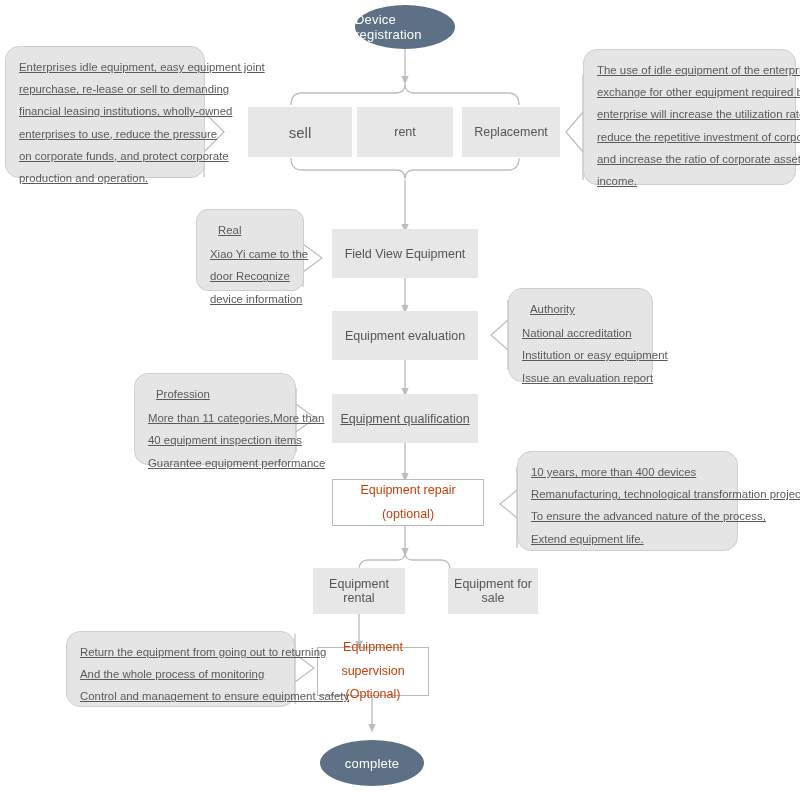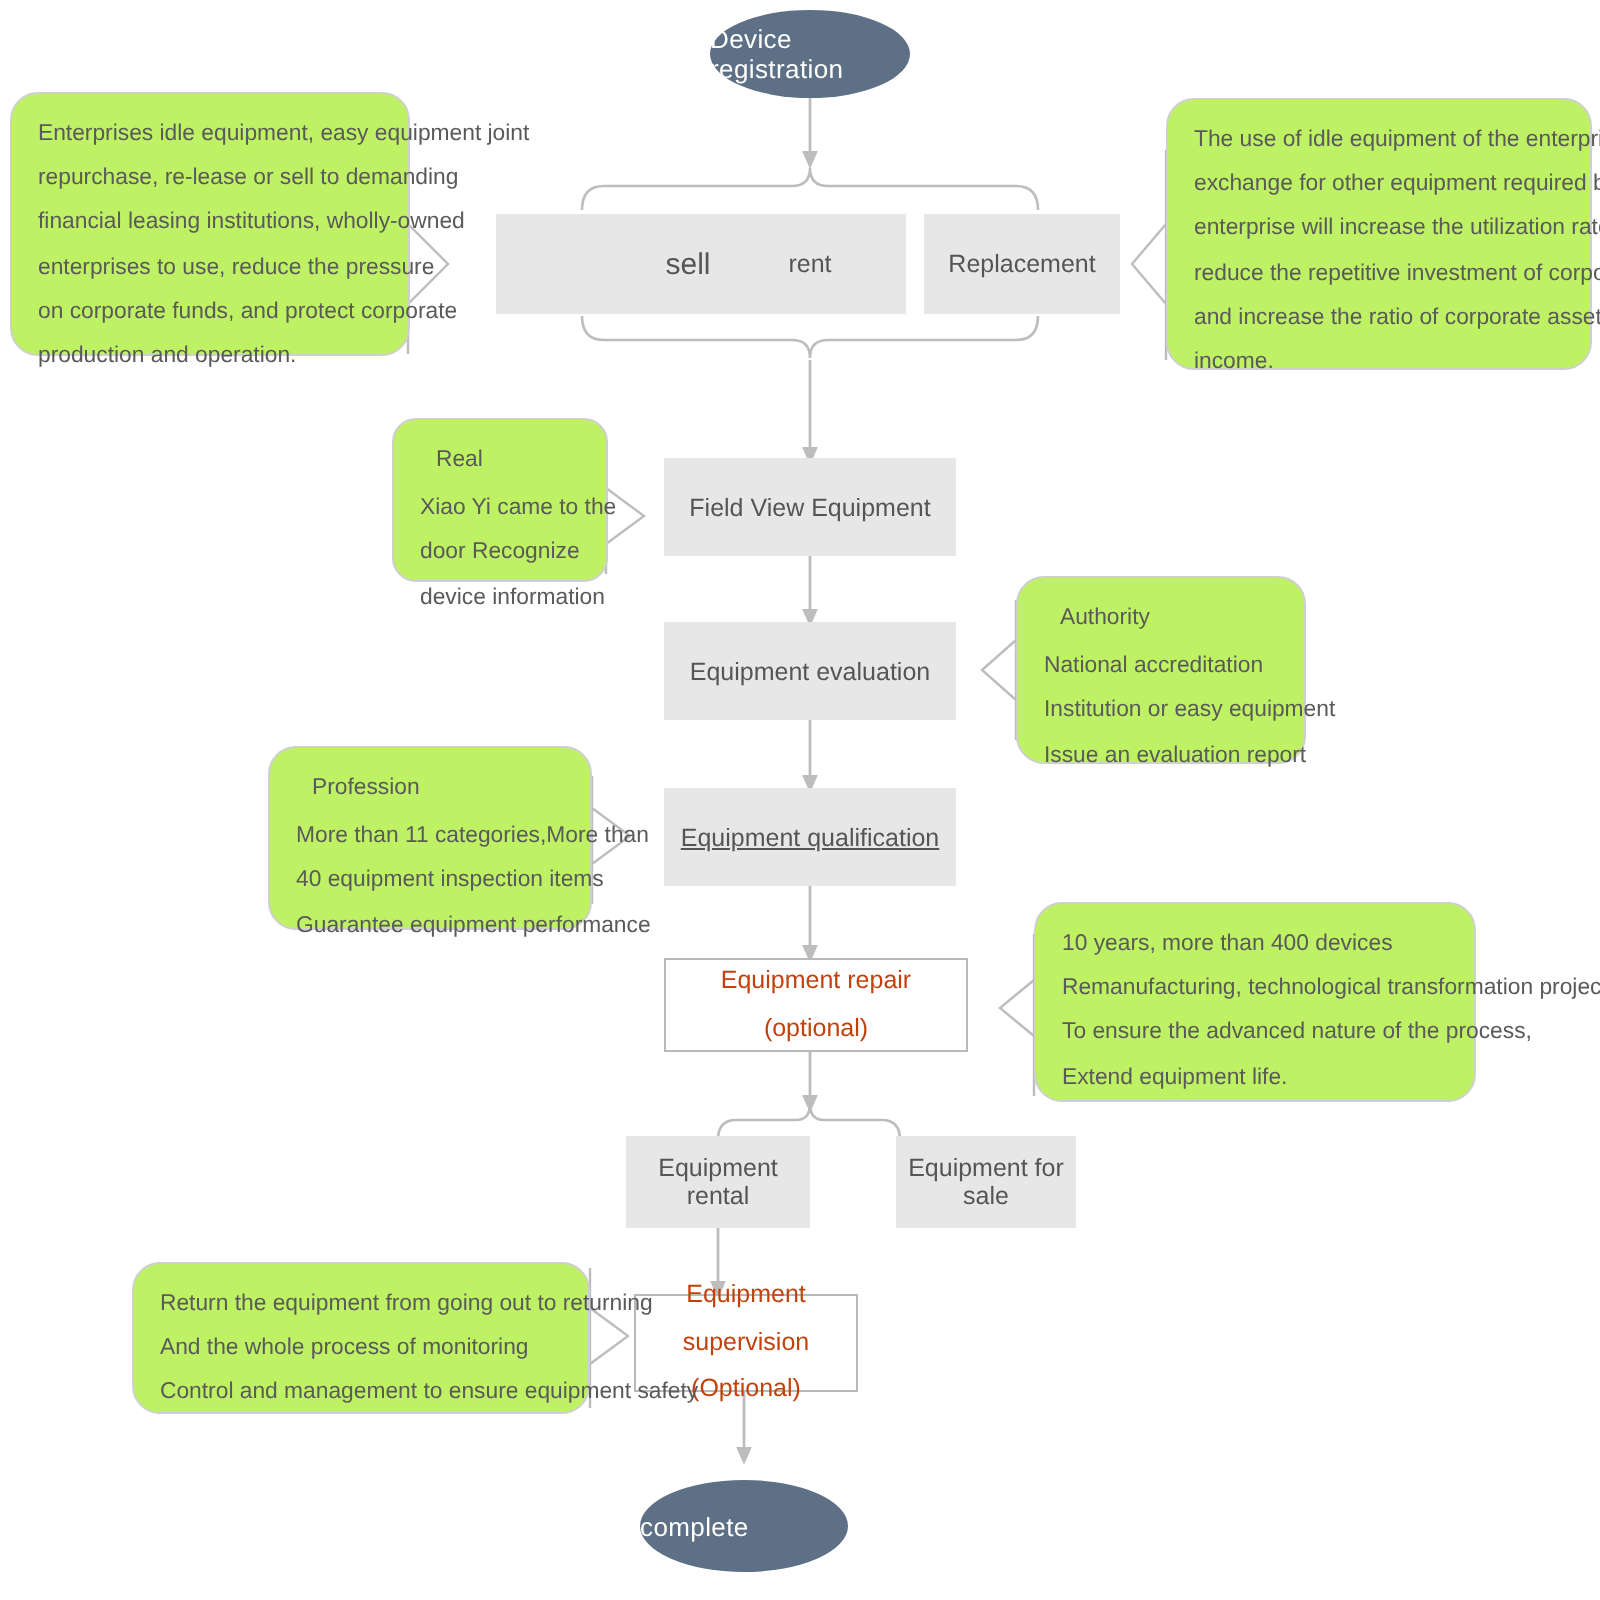--- a/index.html
+++ b/index.html
@@ -19,20 +19,21 @@
   }
   .abs { position: absolute; }
 
   
   .ellipse {
     border-radius: 50%;
     background: #5d7085;
     color: #ffffff;
     display: flex;
     align-items: center;
+    justify-content: center;
     font-size: 13px;
     letter-spacing: .2px;
   }
 
   
   .proc {
     background: #e7e7e7;
     color: #555555;
     display: flex;
     align-items: center;
@@ -50,26 +51,27 @@
     flex-direction: column;
     font-size: 12.5px;
     text-align: center;
     line-height: 1.9;
   }
 
   
   .callout {
     border: 1px solid #cfcfcf;
     border-radius: 14px;
-    background: #bef264;
+    background: #e5e5e5;
     color: #5a5a5a;
     font-size: 11.4px;
     line-height: 1.95;
     box-sizing: border-box;
     padding: 9px 13px;
+    text-decoration: underline;
   }
   .callout .hdr {
     display: block;
     padding-left: 8px;
     margin-bottom: 2px;
   }
   .callout .ln { display: block; white-space: nowrap; }
 
   
   #wires {
@@ -131,21 +133,21 @@
   </svg>
 
   <div class="abs ellipse" style="left:355px; top:5px; width:100px; height:44px;">
     <span>Device registration</span>
   </div>
 
   <div class="abs ellipse" style="left:320px; top:740px; width:104px; height:46px;">
     <span>complete</span>
   </div>
 
-  <div class="abs proc" style="left:248px; top:107px; width:104px; height:50px; font-size:15px;padding-left:44px;">
+  <div class="abs proc" style="left:248px; top:107px; width:104px; height:50px; font-size:15px;">
     <span>sell</span>
   </div>
 
   <div class="abs proc" style="left:357px; top:107px; width:96px; height:50px;">
     <span>rent</span>
   </div>
 
   <div class="abs proc" style="left:462px; top:107px; width:98px; height:50px;">
     <span>Replacement</span>
   </div>

